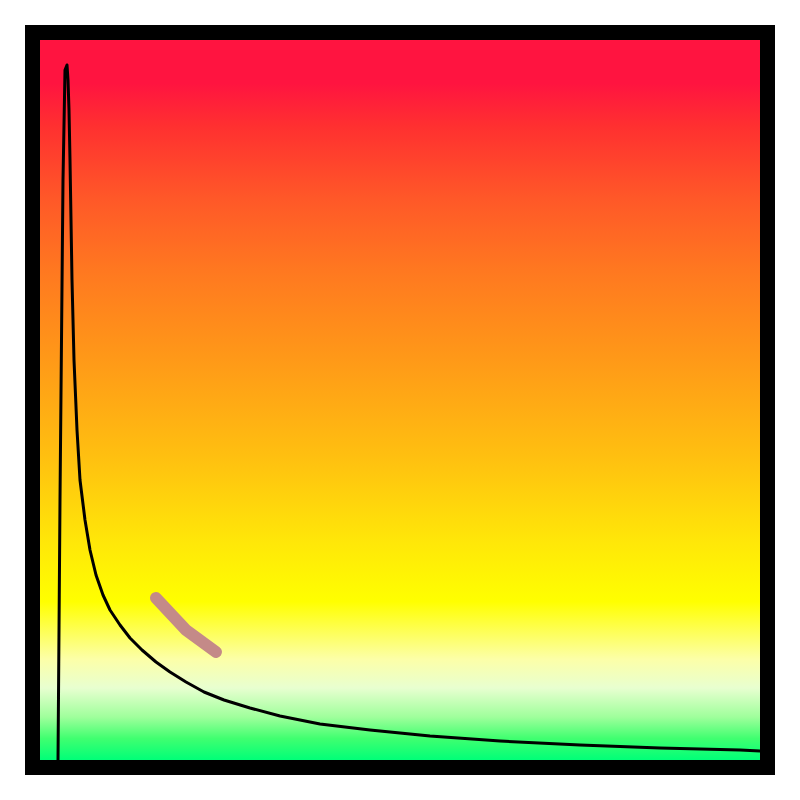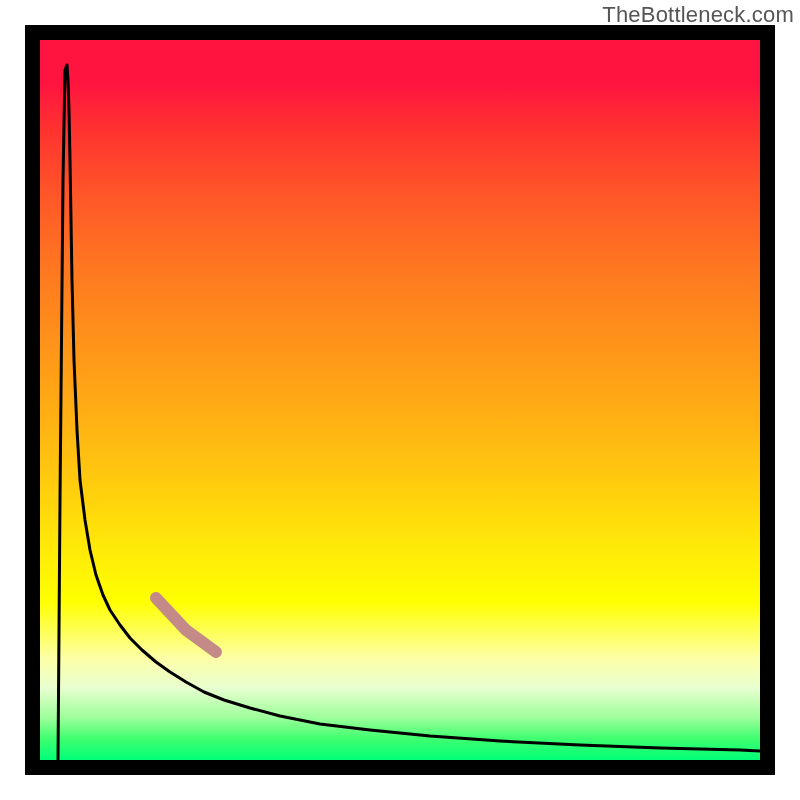--- a/index.html
+++ b/index.html
@@ -48,21 +48,20 @@
   svg.curve {
     position: absolute;
     top: 0; left: 0;
     width: 720px; height: 720px;
   }
 </style>
 </head>
 <body>
 
 <div class="wrap">
-  <div class="watermark">TheBottleneck.com</div>
 
   <div class="frame">
     <div class="plot">
       <svg class="curve" viewBox="0 0 720 720" preserveAspectRatio="none">
         <path id="main-curve" fill="none" stroke="#000000" stroke-width="3" stroke-linejoin="round" stroke-linecap="round" d="M18.0 720.0 L20.0 460.0 L23.0 140.0 L25.0 30.0 L27.0 25.0 L28.0 40.0 L29.0 70.0 L30.0 120.0 L31.0 180.0 L32.0 240.0 L34.0 320.0 L37.0 390.0 L40.0 440.0 L45.0 480.0 L50.0 510.0 L56.0 535.0 L63.0 555.0 L70.0 570.0 L80.0 585.0 L90.0 598.0 L102.0 610.0 L116.0 622.0 L130.0 632.0 L146.0 642.0 L164.0 652.0 L184.0 660.0 L210.0 668.0 L240.0 676.0 L280.0 684.0 L330.0 690.0 L390.0 696.0 L460.0 701.0 L540.0 705.0 L620.0 708.0 L700.0 710.0 L720.0 711.0"></path>
         <path id="highlight-seg" fill="none" stroke="#c48a88" stroke-width="12" stroke-linecap="round" d="M116.0 558.0 L146.0 590.0 L176.0 612.0"></path>
       </svg>
     </div>
   </div>
 </div>

